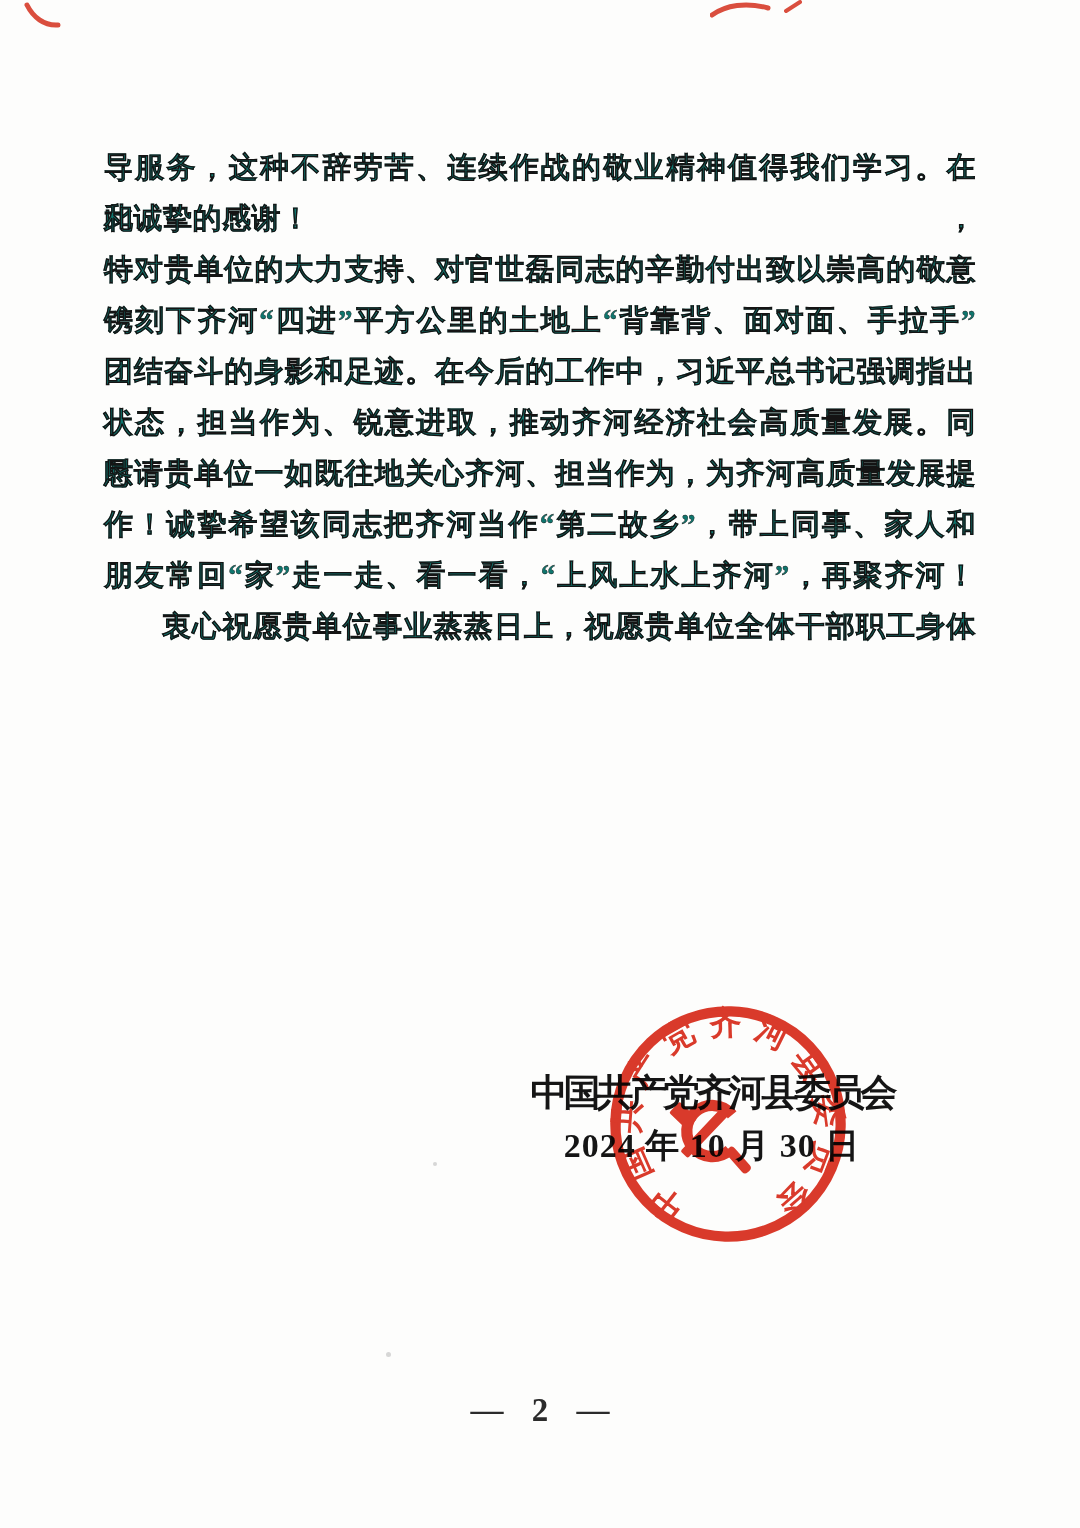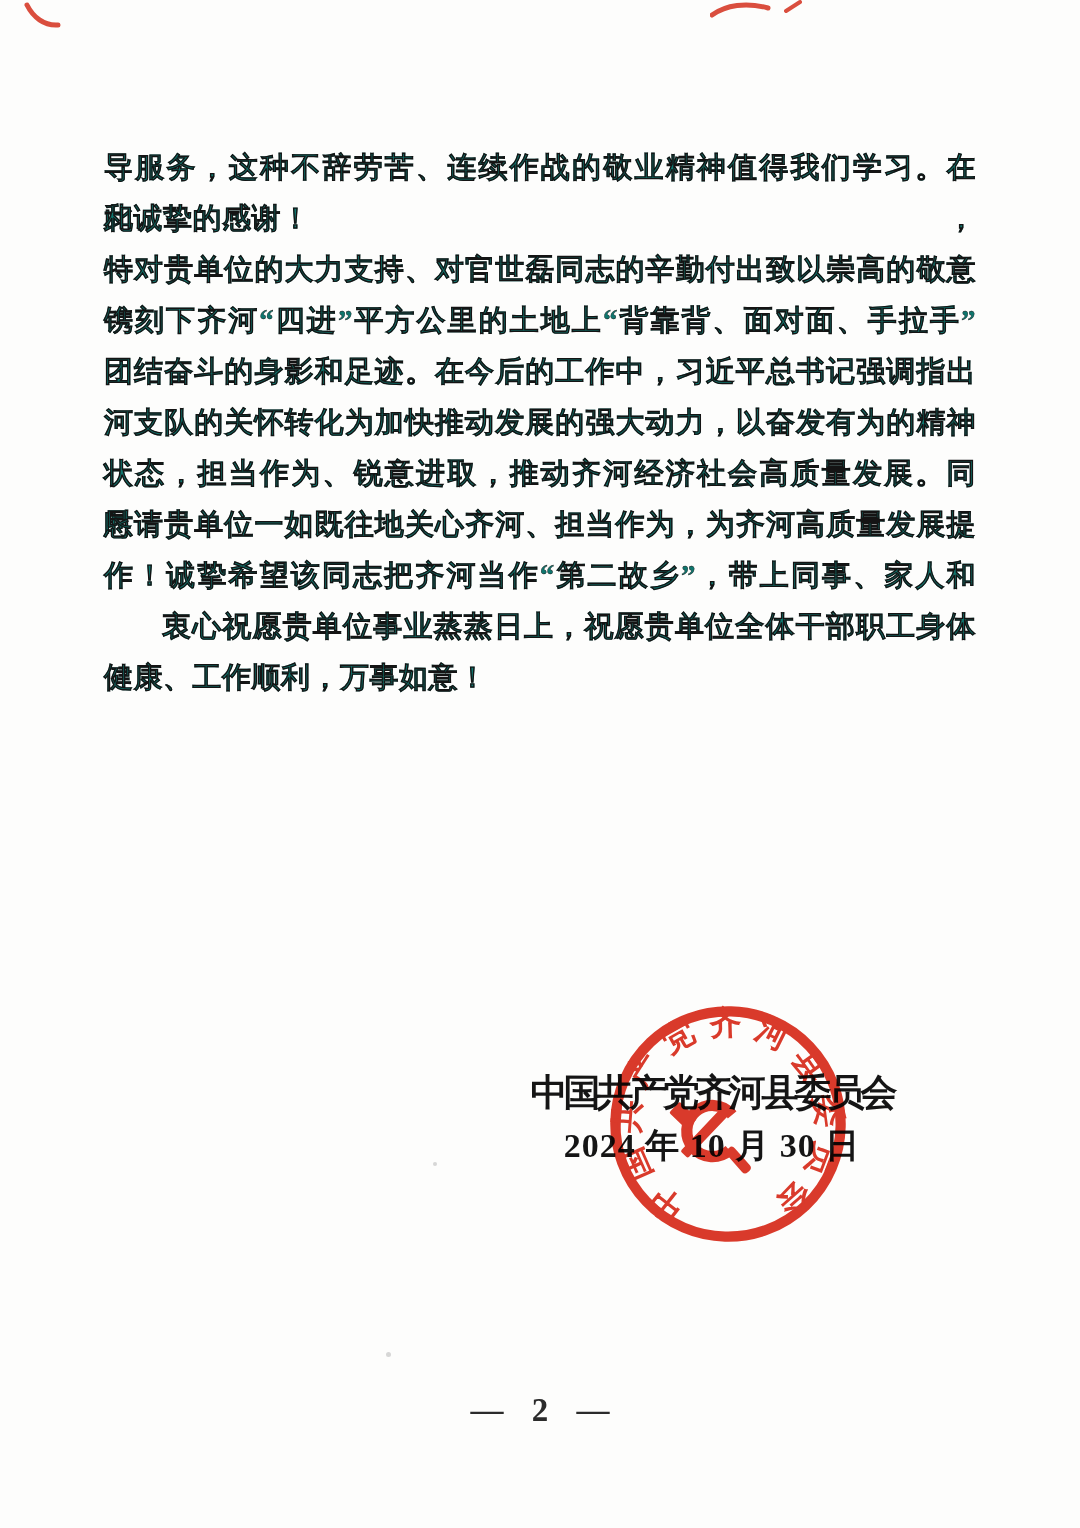--- a/index.html
+++ b/index.html
@@ -81,26 +81,25 @@
   <svg class="ink-mark" style="left:784px;top:0" width="20" height="15">
     <path d="M2,11 L16,2" stroke="#d4301e" stroke-width="4" fill="none" stroke-linecap="round"></path>
   </svg>
 
   <div class="letter-body">
     <div class="line j">导服务，这种不辞劳苦、连续作战的敬业精神值得我们学习。在此，</div>
     <div class="line">和诚挚的感谢！</div>
     <div class="line j">特对贵单位的大力支持、对官世磊同志的辛勤付出致以崇高的敬意</div>
     <div class="line j">镌刻下齐河“四进”平方公里的土地上“背靠背、面对面、手拉手”</div>
     <div class="line j">团结奋斗的身影和足迹。在今后的工作中，习近平总书记强调指出</div>
-    <div class="line j">河支队的关怀转化为加快推动发展的强大动力，以奋发有为的精神</div>
     <div class="line j">状态，担当作为、锐意进取，推动齐河经济社会高质量发展。同时，</div>
     <div class="line j">恳请贵单位一如既往地关心齐河、担当作为，为齐河高质量发展提</div>
     <div class="line j">作！诚挚希望该同志把齐河当作“第二故乡”，带上同事、家人和</div>
+    <div class="line j">朋友常回“家”走一走、看一看，“上风上水上齐河”，再聚齐河！</div>
     <div class="line j ind">衷心祝愿贵单位事业蒸蒸日上，祝愿贵单位全体干部职工身体</div>
-    <div class="line">健康、工作顺利，万事如意！</div>
   </div>
 
   <div class="sig-org">中国共产党齐河县委员会</div>
   <div class="sig-date">2024 年 10 月 30 日</div>
 
   <svg class="seal" viewBox="0 0 250 250">
     <defs>
       <path id="sealArc" d="M 87.8 204.8 A 88 88 0 1 1 162.2 204.8" fill="none"></path>
     </defs>
 

